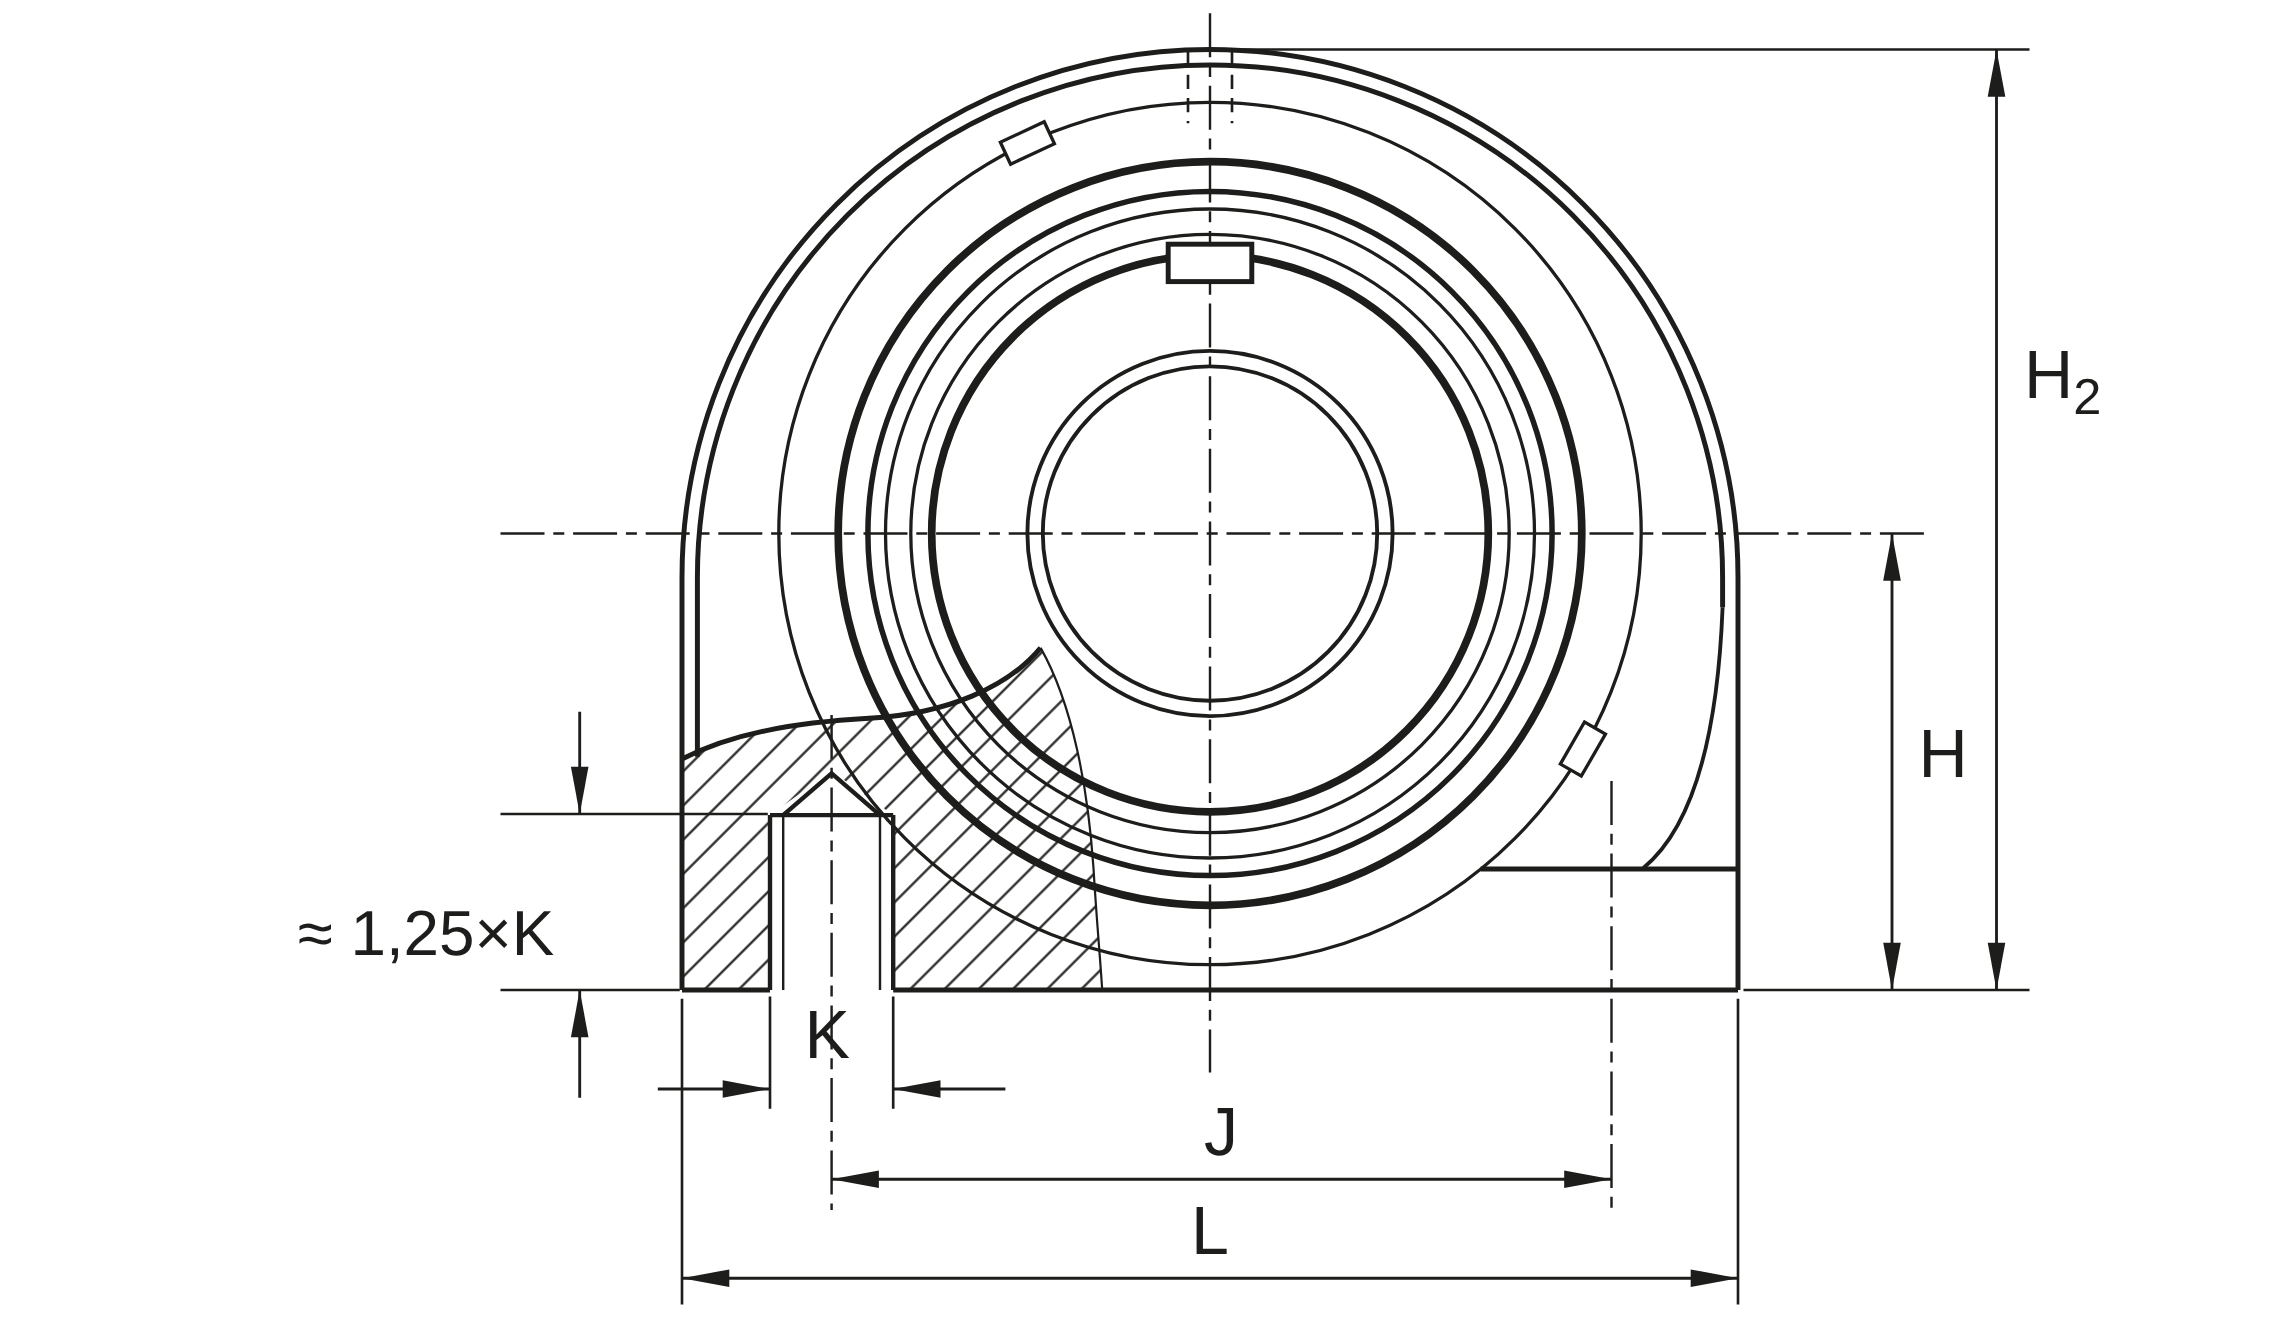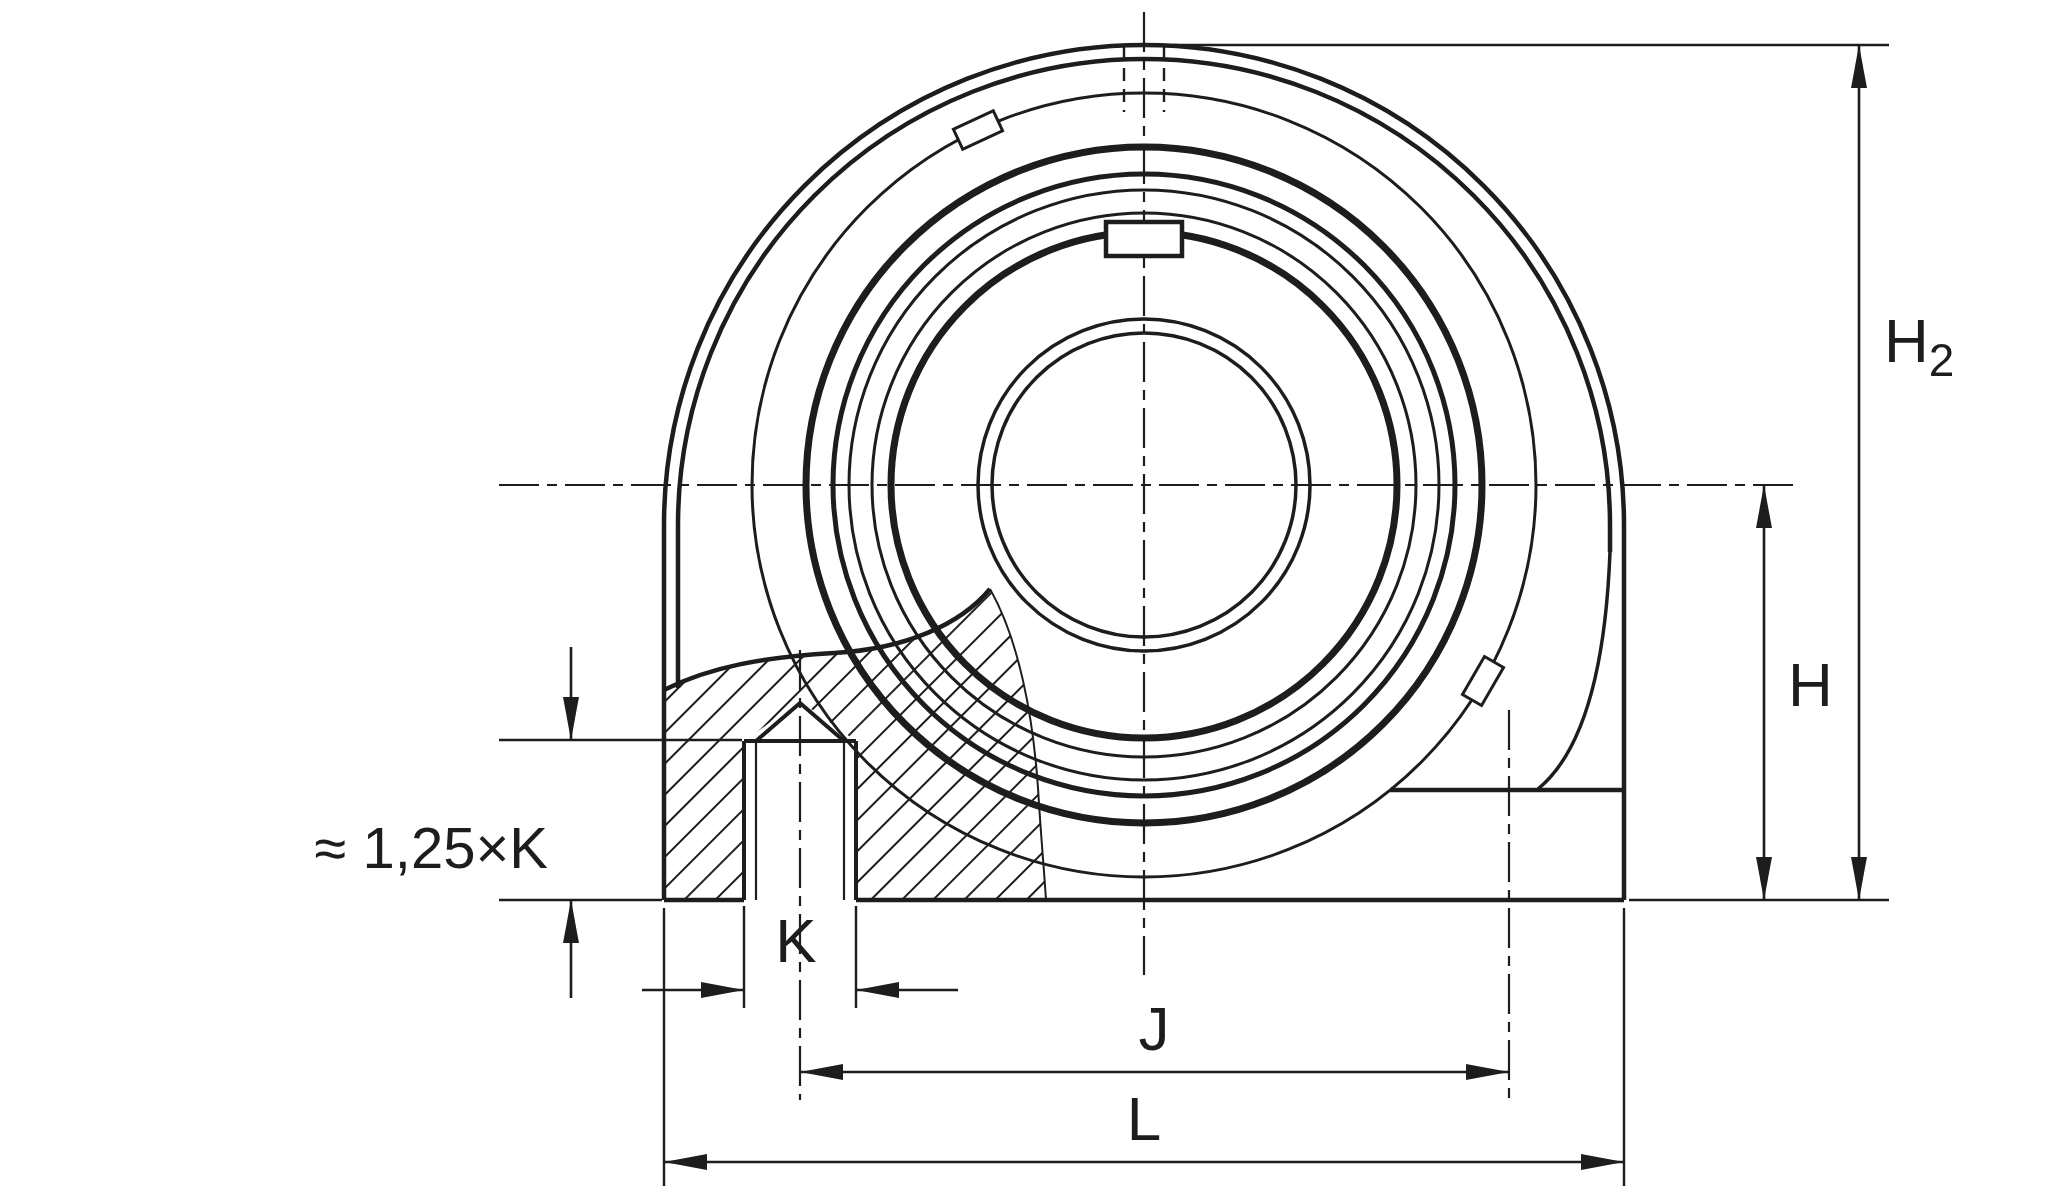--- a/index.html
+++ b/index.html
@@ -1,16 +1,16 @@
 <!DOCTYPE html>
 <html><head>
 <meta charset="utf-8">
 <style>
   html,body{margin:0;padding:0;background:#ffffff;}
-  .frame{position:relative;width:1983px;height:1200px;background:#ffffff;overflow:hidden;margin-left:44px;}
+  .frame{position:relative;width:1983px;height:1200px;background:#ffffff;overflow:hidden;}
   svg{display:block;}
   
   .outline   {fill:none;stroke:#1d1d1b;stroke-width:4.5;stroke-linejoin:round;}
   .outline2  {fill:none;stroke:#1d1d1b;stroke-width:4;stroke-linejoin:round;}
   .thickring {fill:none;stroke:#1d1d1b;stroke-width:7;}
   .midring   {fill:none;stroke:#1d1d1b;stroke-width:5;}
   .thinring  {fill:none;stroke:#1d1d1b;stroke-width:3;}
   .bore      {fill:none;stroke:#1d1d1b;stroke-width:3.5;}
   .thin      {fill:none;stroke:#1d1d1b;stroke-width:2.2;}
   .fillet    {fill:none;stroke:#1d1d1b;stroke-width:3.5;}

